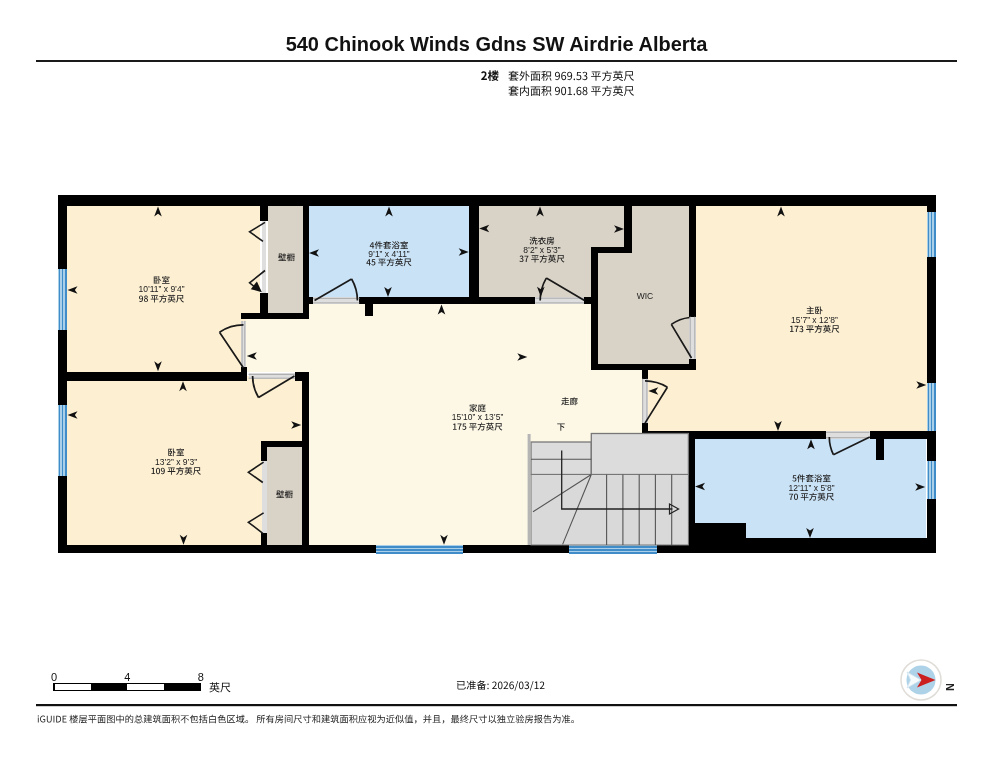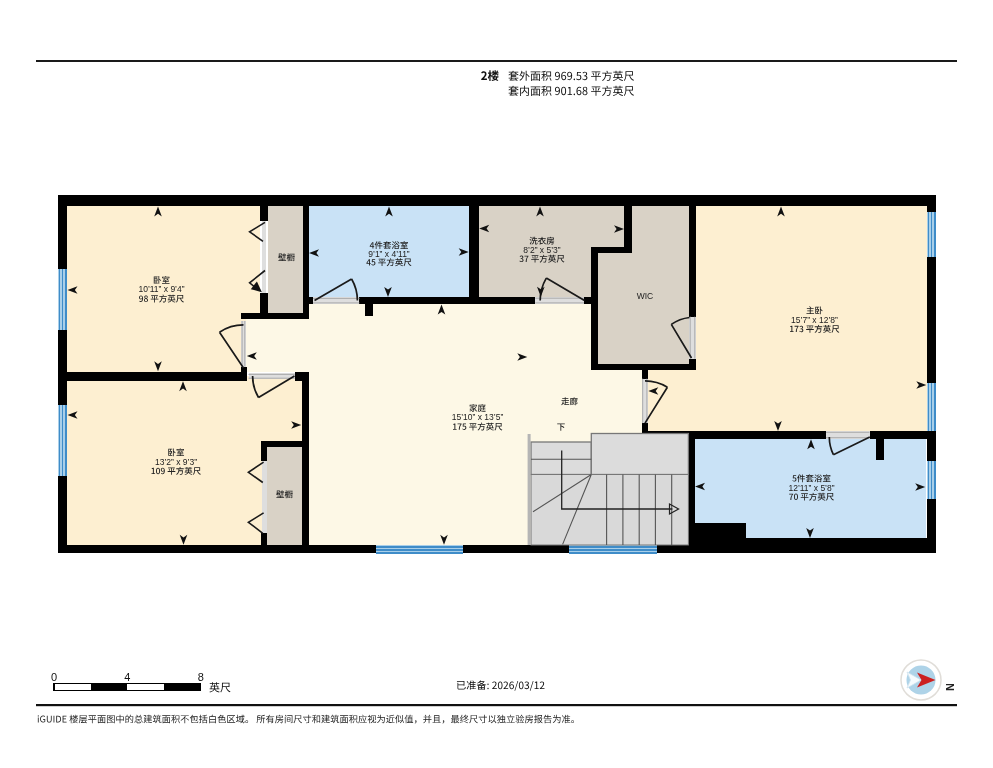--- a/index.html
+++ b/index.html
@@ -2,20 +2,21 @@
 <html><head>
 <meta charset="utf-8">
 <style>
 html,body{margin:0;padding:0;background:#fff;width:993px;height:768px;overflow:hidden;}
 *{font-family:"Liberation Sans",sans-serif;}
 .abs{position:absolute;}
 </style>
 </head>
 <body>
 <div style="position:relative;width:993px;height:768px;">
+<div class="abs" style="left:0;top:33px;width:993px;text-align:center;font-size:20px;font-weight:bold;color:#111;letter-spacing:0px;">540 Chinook Winds Gdns SW Airdrie Alberta</div>
 <div class="abs" style="left:36px;top:60px;width:921px;height:0;border-top:2px solid #1a1a1a;"></div>
 <svg class="abs" style="left:0;top:0;" width="993" height="768" viewBox="0 0 993 768">
 
 <g shape-rendering="crispEdges">
 <rect x="62" y="200" width="198" height="172" fill="#fdefd1"></rect>
 <rect x="62" y="376" width="240" height="170" fill="#fdefd1"></rect>
 <rect x="267.5" y="206" width="35.5" height="106.5" fill="#d9d2c6"></rect>
 <rect x="267" y="447" width="34.5" height="98" fill="#d9d2c6"></rect>
 <rect x="308.5" y="206" width="160.5" height="91.3" fill="#c9e2f6"></rect>
 <polygon points="478.8,206 624.4,206 624.4,246.5 590.7,246.5 590.7,297 478.8,297" fill="#d9d2c6"></polygon>

